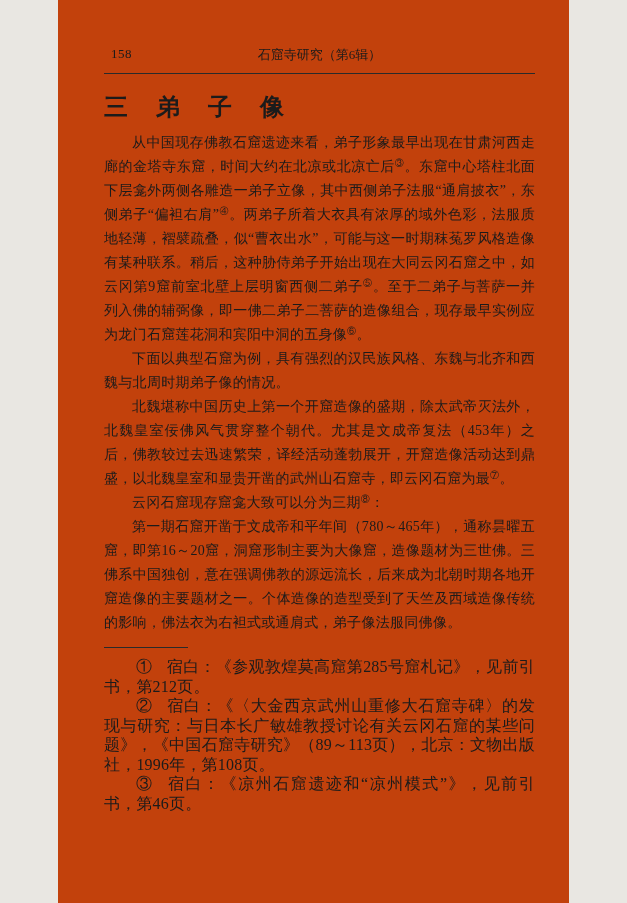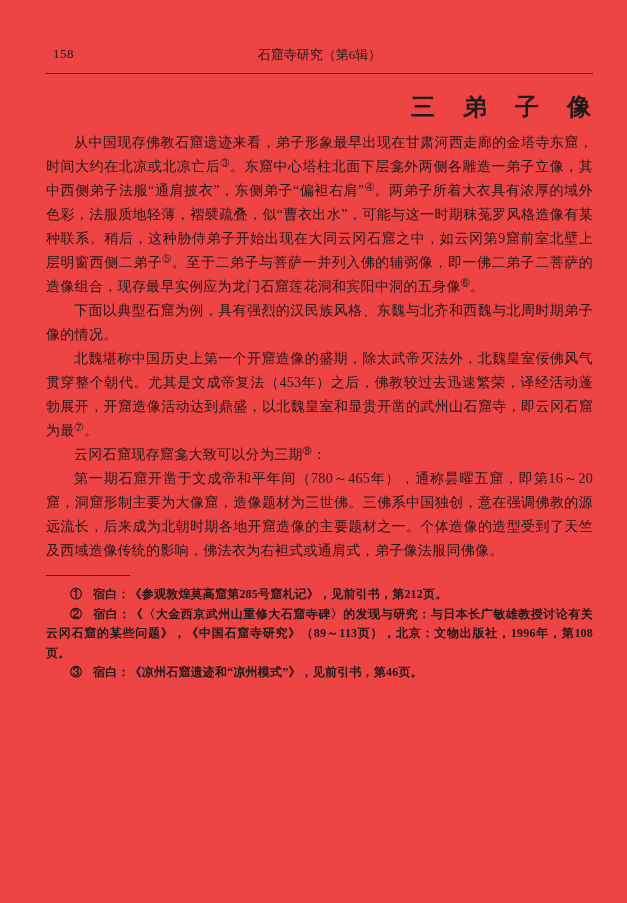--- a/index.html
+++ b/index.html
@@ -1,21 +1,21 @@
 <!DOCTYPE html>
 <html lang="zh"><head>
 <meta charset="utf-8">
 <style>
   html, body { margin: 0; padding: 0; background: #e9e7e2; }
   .page {
     position: relative;
-    width: 627px;
+    width: 511px;
     height: 903px;
     margin: 0 auto;
-    background: #ef4444;
+    background: #c2410c;
     color: #1b1b1b;
     box-sizing: border-box;
     padding: 46px 34px 0 46px;
     overflow: hidden;
     font-family: "Liberation Serif", "DejaVu Serif", serif;
   }
   .header {
     position: relative;
     font-size: 13px;
     text-align: center;
@@ -35,42 +35,41 @@
     line-height: 24px;
     text-align: justify;
     letter-spacing: 0.3px;
   }
   .para.indent { text-indent: 2em; }
   .para.bold { font-weight: 700; font-family: "Liberation Sans", "DejaVu Sans", sans-serif; font-size: 13.5px; }
   .section-title {
     margin: 10px 0 8px;
     font-size: 24px;
     font-weight: 700;
-    text-align: right;
+    text-align: left;
     letter-spacing: 2px;
   }
   sup {
     font-size: 9px;
     line-height: 0;
     vertical-align: 5px;
   }
   .footnote-rule {
     border: 0;
     border-top: 1.5px solid #2a2a2a;
     width: 84px;
     margin: 12px 0 9px 0;
   }
   .footnote {
     margin: 0;
-    font-size: 12px;
+    font-size: 16px;
     line-height: 19.5px;
     text-align: justify;
     text-indent: 2em;
     letter-spacing: 0.2px;
-    font-weight: bold;
   }
   .fn-num { margin-right: 0.9em; }
 </style>
 </head>
 <body>
 
 <div class="page">
 
   <div class="header">
     <span class="page-num">158</span>

